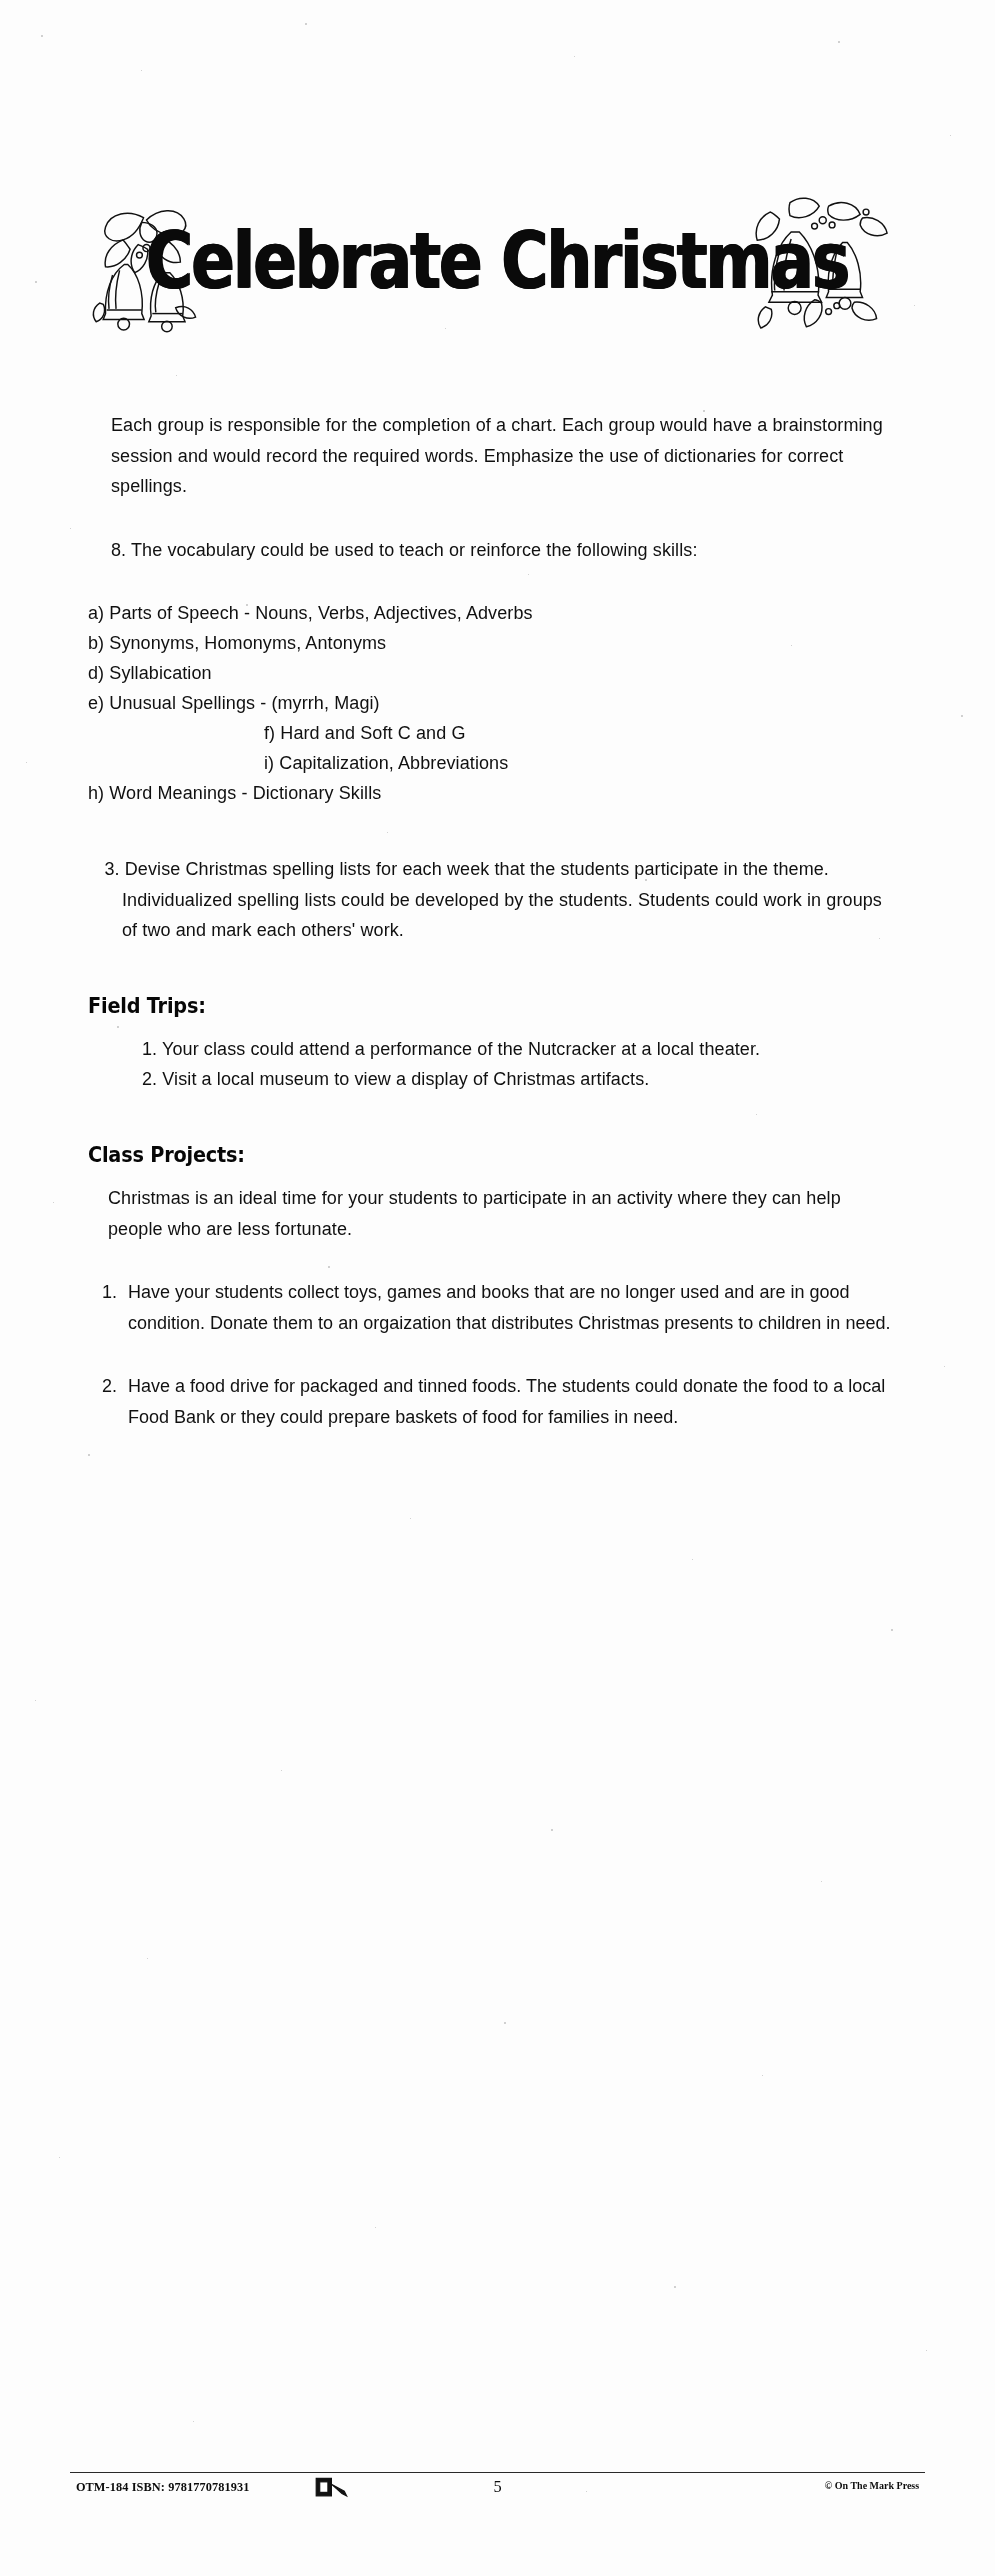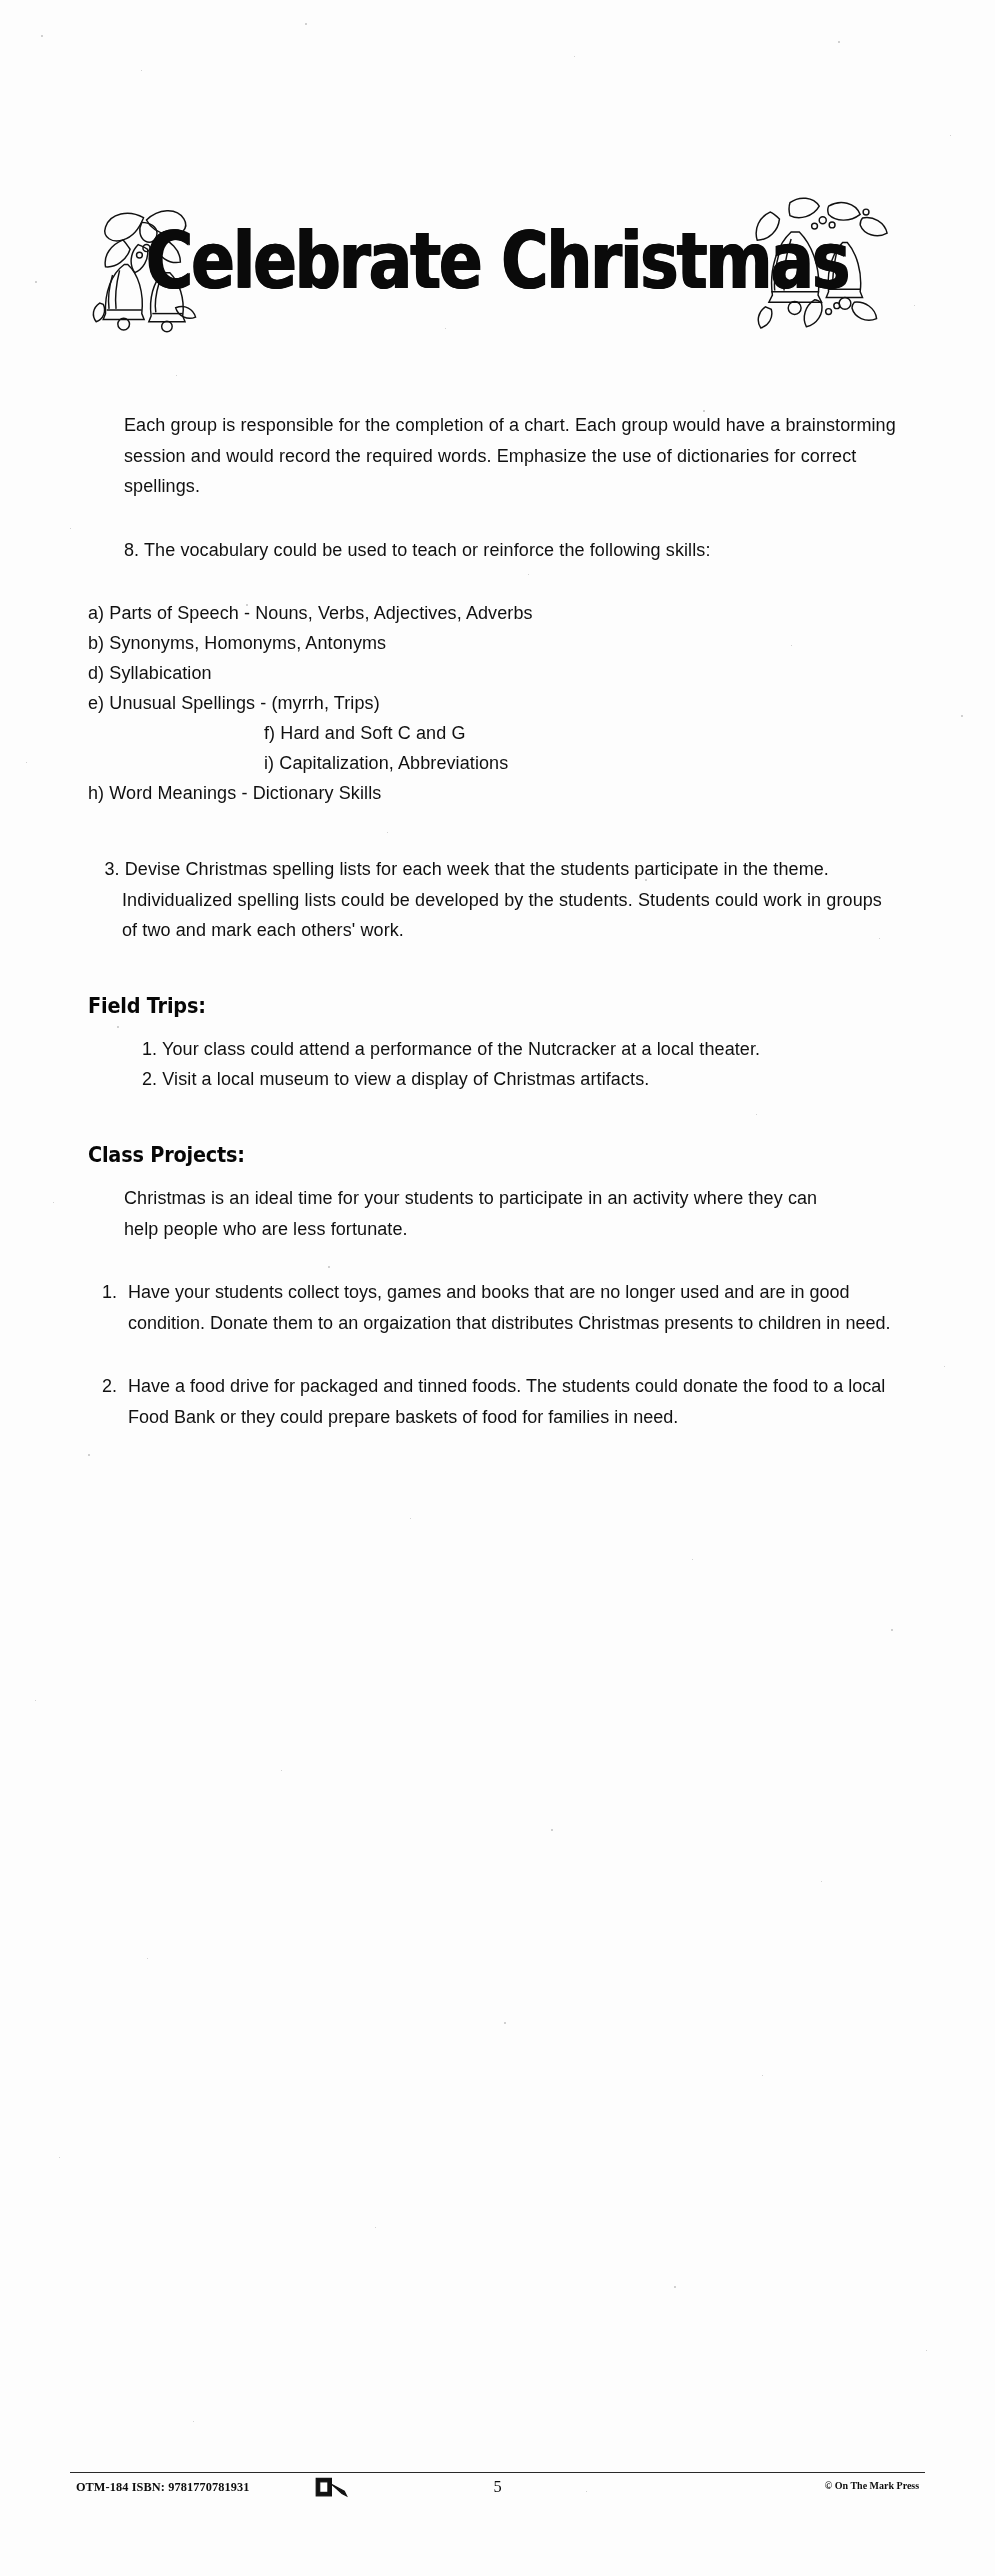--- a/index.html
+++ b/index.html
@@ -85,21 +85,21 @@
     left: 88px;
     width: 821px;
   }
   .para {
     font-family: "Liberation Sans", sans-serif;
     font-size: 18px;
     line-height: 30.5px;
     color: #101010;
     letter-spacing: 0.1px;
   }
-  .indent-1 { margin-left: 36px; }
+  .indent-1 { margin-left: 23px; }
   .indent-2 { margin-left: 54px; }
   .indent-3 { }
   .indent-hang {
     margin-left: 36px;
     text-indent: -17.6px;
   }
   .block-gap-sm { margin-top: 16.4px; }
   .block-gap-md { margin-top: 33px; }
   .block-gap-lg { margin-top: 46px; }
 
@@ -308,38 +308,38 @@
   <div class="content">
 
     <div class="para indent-1">Each group is responsible for the completion of a chart. Each group would have a brainstorming session and would record the required words. Emphasize the use of dictionaries for correct spellings.</div>
 
     <div class="para indent-1 block-gap-md">8. The vocabulary could be used to teach or reinforce the following skills:</div>
 
     <div class="block-gap-md">
       <div class="para list-line indent-3">a) Parts of Speech - Nouns, Verbs, Adjectives, Adverbs</div>
       <div class="para list-line indent-3">b) Synonyms, Homonyms, Antonyms</div>
       <div class="para list-line indent-3">d) Syllabication</div>
-      <div class="para list-line indent-3">e) Unusual Spellings - (myrrh, Trips)</div>
+      <div class="para list-line indent-3">e) Unusual Spellings - (myrrh, Magi)</div>
       <div class="para list-line indent-3" style="margin-left:176px;">f) Hard and Soft C and G</div>
       <div class="para list-line indent-3" style="margin-left:176px;">i) Capitalization, Abbreviations</div>
       <div class="para list-line indent-3">h) Word Meanings - Dictionary Skills</div>
     </div>
 
     <div class="para indent-hang block-gap-lg" style="margin-left:34px; text-indent:-17.6px; padding-right:11.7px;">3. Devise Christmas spelling lists for each week that the students participate in the theme. Individualized spelling lists could be developed by the students. Students could work in groups of two and mark each others' work.</div>
 
     <div class="heading block-gap-lg">Field Trips:</div>
 
     <div class="block-gap-sm">
       <div class="para indent-2">1. Your class could attend a performance of the Nutcracker at a local theater.</div>
       <div class="para indent-2">2. Visit a local museum to view a display of Christmas artifacts.</div>
     </div>
 
     <div class="heading block-gap-lg">Class Projects:</div>
 
-    <div class="para indent-1 block-gap-sm" style="margin-left:36px; padding-right:53px;">Christmas is an ideal time for your students to participate in an activity where they can help people who are less fortunate.</div>
+    <div class="para indent-1 block-gap-sm" style="margin-left:20px; padding-right:53px;">Christmas is an ideal time for your students to participate in an activity where they can help people who are less fortunate.</div>
 
 
     <div class="block-gap-md">
       <div class="num-item" style="margin-left:14px; padding-right:5.9px;">
         <span class="num">1.</span>
         <span>Have your students collect toys, games and books that are no longer used and are in good condition. Donate them to an orgaization that distributes Christmas presents to children in need.</span>
       </div>
       <div class="num-item block-gap-md" style="margin-left:14px; padding-right:5.9px;">
         <span class="num">2.</span>
         <span>Have a food drive for packaged and tinned foods. The students could donate the food to a local Food Bank or they could prepare baskets of food for families in need.</span>

